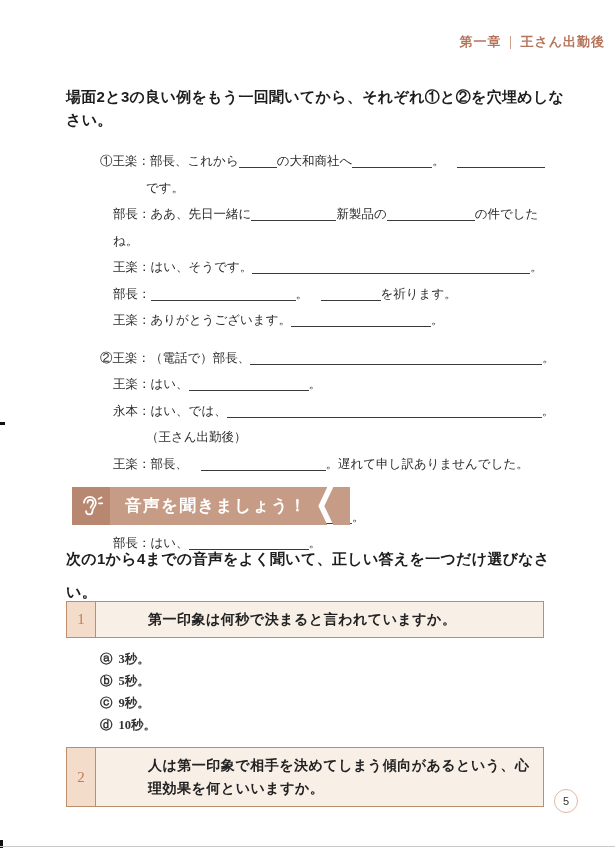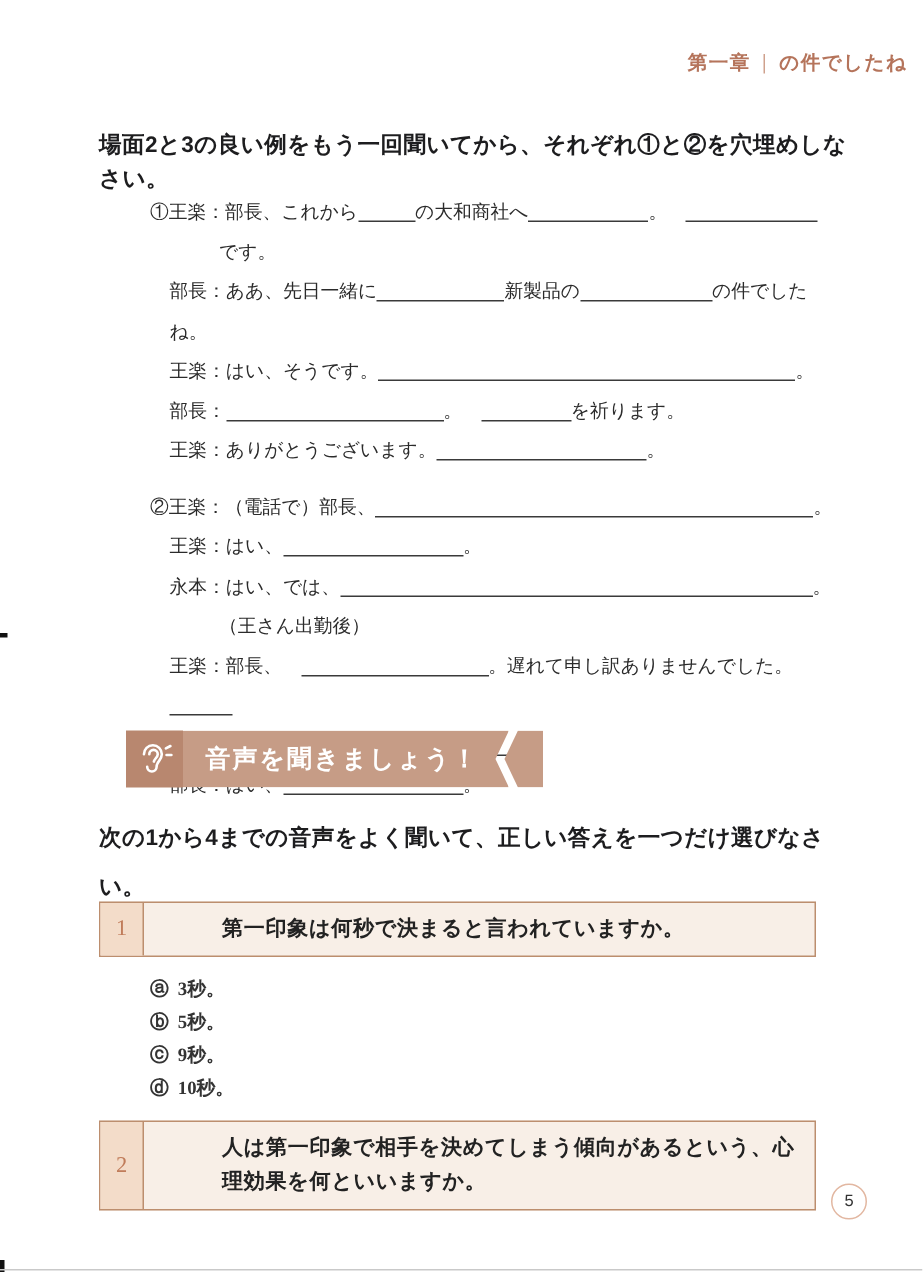--- a/index.html
+++ b/index.html
@@ -17,34 +17,34 @@
   .task-heading{
     position:absolute;left:66px;top:85px;width:500px;
     font-size:15px;font-weight:bold;color:#1d1d1f;line-height:23px;letter-spacing:.3px;
   }
   .listen-heading{
     position:absolute;left:66px;top:542px;width:500px;
     font-size:15px;font-weight:bold;color:#1d1d1f;line-height:33px;letter-spacing:.3px;
   }
   
   .dialogues{
-    position:absolute;left:66px;top:128px;width:494px;
+    position:absolute;left:66px;top:148px;width:494px;
     font-family:"Liberation Serif",serif;font-size:12.5px;color:#2b2b2b;
   }
   .dline{line-height:26.5px;min-height:26.5px;}
   .ind-a{padding-left:34px;}
   .ind-b{padding-left:47px;}
   .ind-c{padding-left:80px;}
   .dgap{margin-top:11px;}
   .blank{
     display:inline-block;border-bottom:1px solid #3a3a3a;
     height:14px;margin-bottom:-3px;
   }
   
-  .banner{position:absolute;left:72px;top:487px;height:38px;display:flex;align-items:flex-start;margin-left:12px;}
+  .banner{position:absolute;left:72px;top:487px;height:38px;display:flex;align-items:flex-start;}
   .banner-icon{
     width:38px;height:38px;background:#b8876f;flex:0 0 38px;
     display:flex;align-items:center;justify-content:center;
   }
   .banner-ribbon{
     height:38px;background:#c69c86;color:#fff;display:flex;align-items:center;
     padding:0 20px 0 15px;font-family:"Liberation Serif",serif;font-weight:bold;
     font-size:16.5px;letter-spacing:1.5px;
     clip-path:polygon(0 0,100% 0,calc(100% - 9px) 50%,100% 100%,0 100%);
   }
@@ -79,21 +79,21 @@
   .bottom-line{position:absolute;left:0;top:846px;width:615px;height:1px;background:#c9c9c9;}
 </style>
 </head>
 <body>
 
 <div class="page">
 
   <div class="chapter-header">
     <span>第一章</span>
     <span class="chapter-divider"></span>
-    <span>の件でしたね</span>
+    <span>王さん出勤後</span>
   </div>
 
   <div class="task-heading">場面2と3の良い例をもう一回聞いてから、それぞれ①と②を穴埋めしなさい。</div>
 
   <div class="dialogues" id="dialogues">
       <div class="dline ind-a"><span>①王楽：</span><span>部長、これから</span><span class="blank" style="width: 38px;"></span><span>の大和商社へ</span><span class="blank" style="width: 80px;"></span><span>。</span><span>　</span><span class="blank" style="width: 88px;"></span></div>
       <div class="dline ind-c"><span>です。</span></div>
       <div class="dline ind-b"><span>部長：</span><span>ああ、先日一緒に</span><span class="blank" style="width: 85px;"></span><span>新製品の</span><span class="blank" style="width: 88px;"></span><span>の件でしたね。</span></div>
       <div class="dline ind-b"><span>王楽：</span><span>はい、そうです。</span><span class="blank" style="width: 278px;"></span><span>。</span></div>
       <div class="dline ind-b"><span>部長：</span><span class="blank" style="width: 145px;"></span><span>。</span><span>　</span><span class="blank" style="width: 60px;"></span><span>を祈ります。</span></div>

